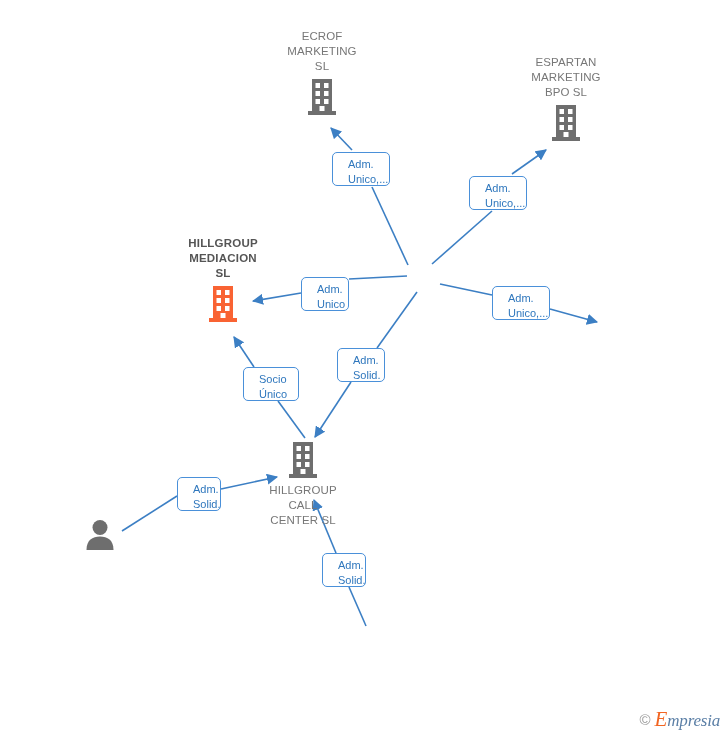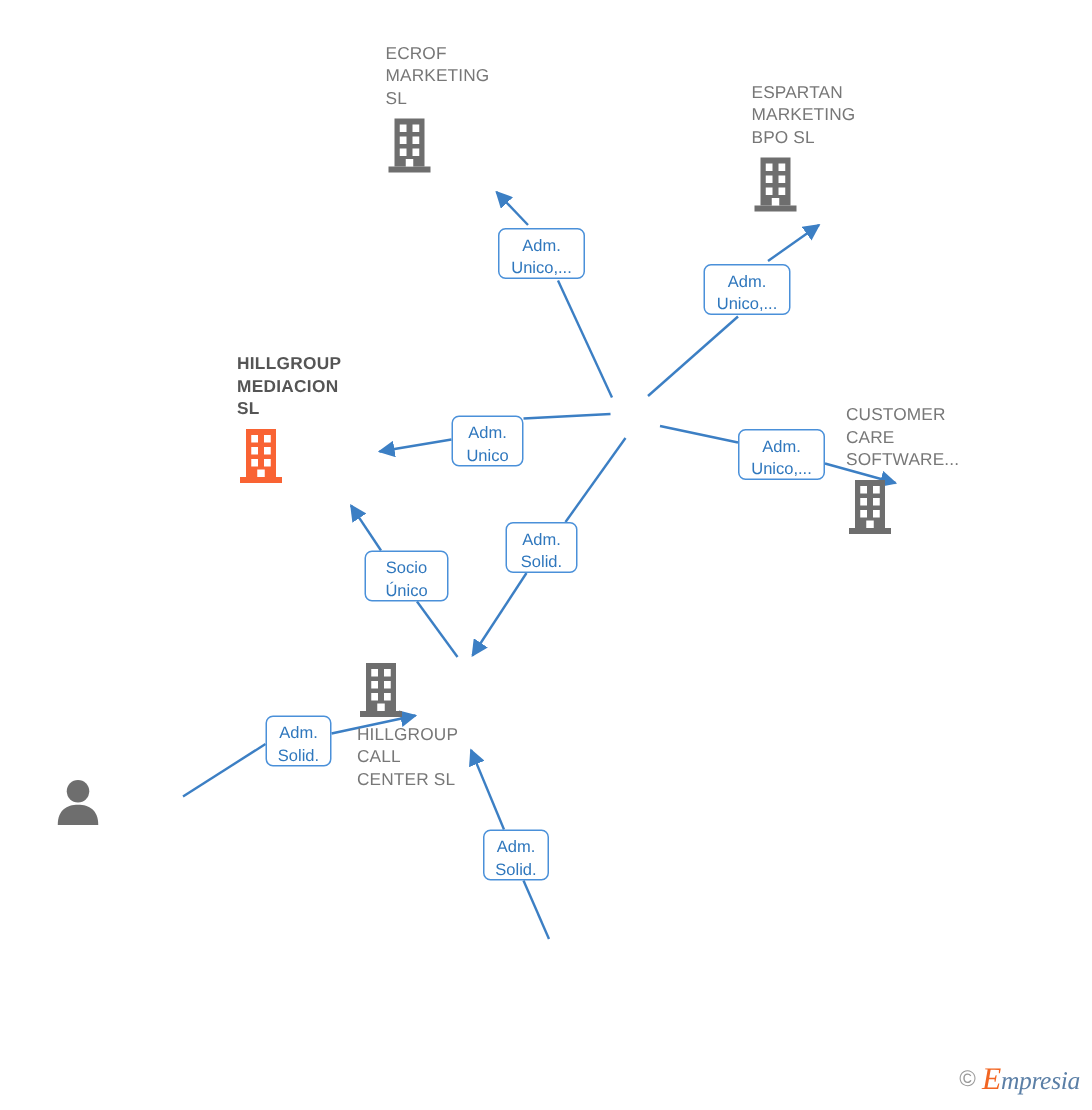--- a/index.html
+++ b/index.html
@@ -23,20 +23,21 @@
     top: 0;
     width: 728px;
     height: 740px;
   }
 
   
   .node {
     position: absolute;
     width: 130px;
     margin-left: -65px;
+    text-align: center;
     z-index: 3;
   }
   .node .icon-wrap {
     display: block;
     line-height: 0;
   }
   .node .label {
     display: block;
     font-size: 11.5px;
     line-height: 15px;
@@ -55,22 +56,22 @@
   
   .chip {
     position: absolute;
     box-sizing: border-box;
     border: 1px solid #4a90d9;
     border-radius: 5px;
     background: #ffffff;
     color: #2f77bd;
     font-size: 11px;
     line-height: 15px;
-    text-align: center;
-    padding: 4px 5px 5px 5px;
+    text-align: left;
+    padding: 4px 5px 5px 15px;
     white-space: pre-line;
     z-index: 5;
   }
 
   
   #watermark {
     position: absolute;
     right: 8px;
     bottom: 8px;
     display: flex;
@@ -184,38 +185,20 @@
         <rect x="9.5" y="14" width="4.5" height="5" fill="#ffffff"></rect>
         <rect x="18" y="14" width="4.5" height="5" fill="#ffffff"></rect>
         <rect x="9.5" y="22" width="4.5" height="5" fill="#ffffff"></rect>
         <rect x="18" y="22" width="4.5" height="5" fill="#ffffff"></rect>
         <rect x="13.5" y="29" width="5" height="5" fill="#ffffff"></rect>
       </svg>
     </span>
   </div>
 
 
-  <div class="node label-top" style="left:629px; top:270px;">
-    <span class="label">CUSTOMER
-CARE
-SOFTWARE...</span>
-    <span class="icon-wrap">
-      <svg width="32" height="40" viewBox="0 0 32 40" xmlns="http://www.w3.org/2000/svg">
-        <rect x="6" y="2" width="20" height="32" fill="#6e6e6e"></rect>
-        <rect x="2" y="34" width="28" height="4" fill="#6e6e6e"></rect>
-        <rect x="9.5" y="6" width="4.5" height="5" fill="#ffffff"></rect>
-        <rect x="18" y="6" width="4.5" height="5" fill="#ffffff"></rect>
-        <rect x="9.5" y="14" width="4.5" height="5" fill="#ffffff"></rect>
-        <rect x="18" y="14" width="4.5" height="5" fill="#ffffff"></rect>
-        <rect x="9.5" y="22" width="4.5" height="5" fill="#ffffff"></rect>
-        <rect x="18" y="22" width="4.5" height="5" fill="#ffffff"></rect>
-        <rect x="13.5" y="29" width="5" height="5" fill="#ffffff"></rect>
-      </svg>
-    </span>
-  </div>
 
   <div class="node label-bottom" style="left:303px; top:440px;">
     <span class="icon-wrap">
       <svg width="32" height="40" viewBox="0 0 32 40" xmlns="http://www.w3.org/2000/svg">
         <rect x="6" y="2" width="20" height="32" fill="#6e6e6e"></rect>
         <rect x="2" y="34" width="28" height="4" fill="#6e6e6e"></rect>
         <rect x="9.5" y="6" width="4.5" height="5" fill="#ffffff"></rect>
         <rect x="18" y="6" width="4.5" height="5" fill="#ffffff"></rect>
         <rect x="9.5" y="14" width="4.5" height="5" fill="#ffffff"></rect>
         <rect x="18" y="14" width="4.5" height="5" fill="#ffffff"></rect>

